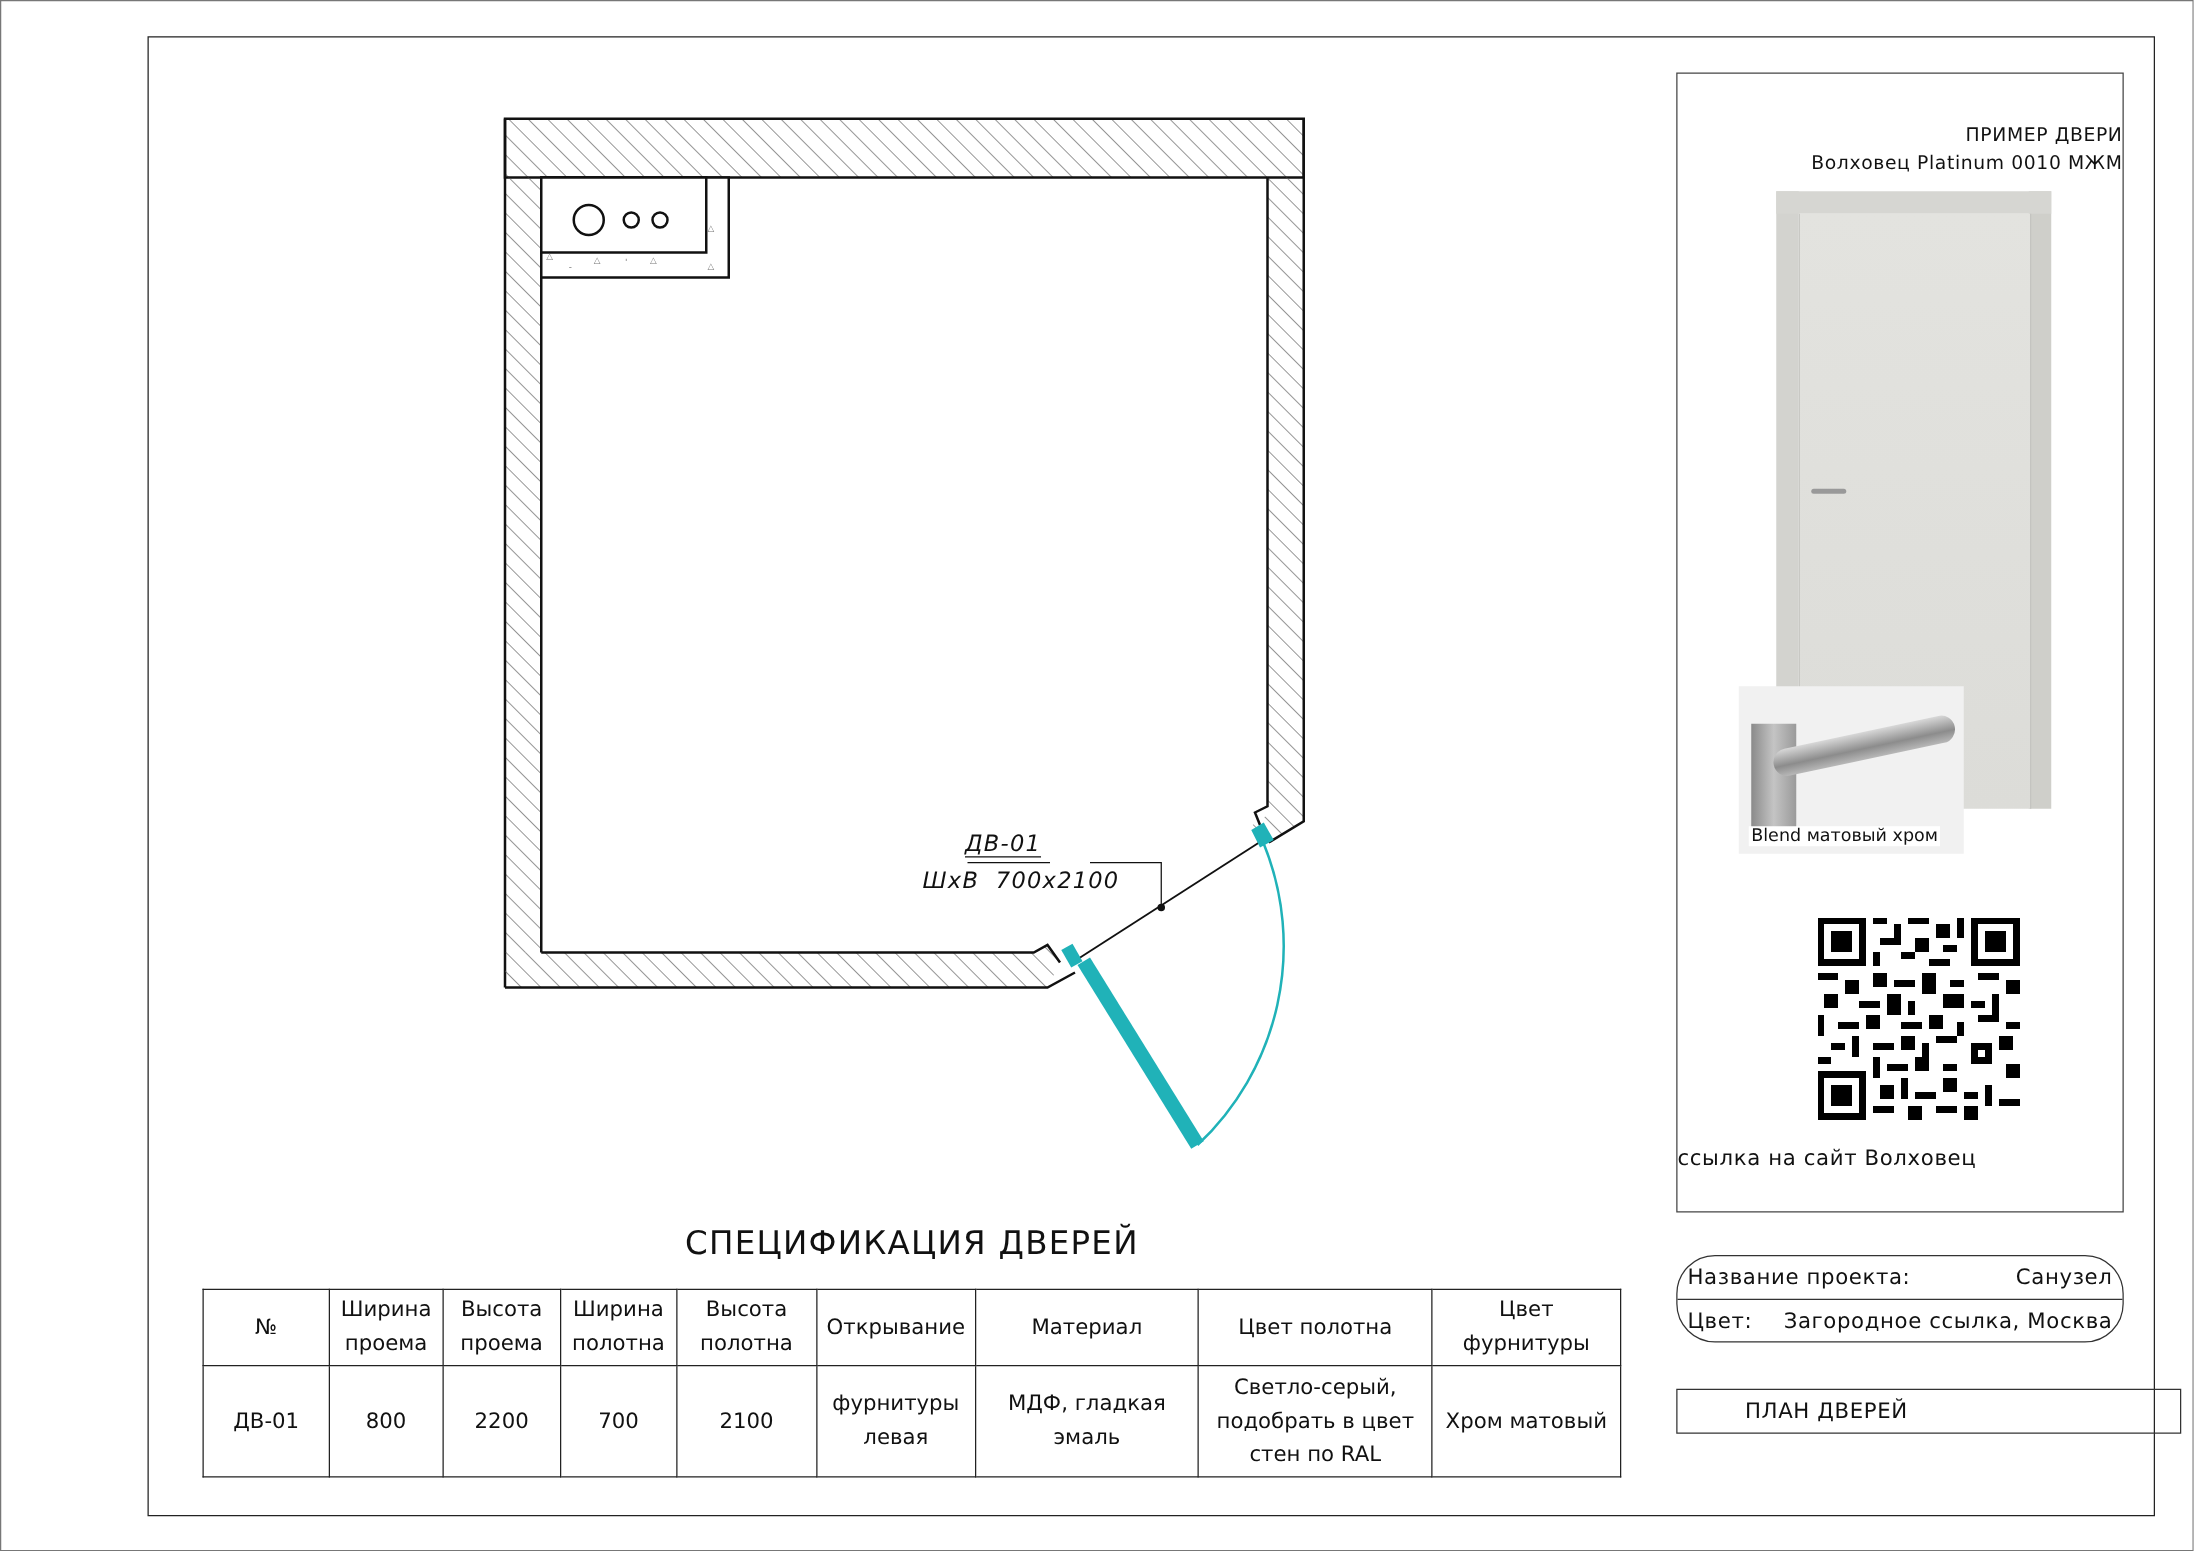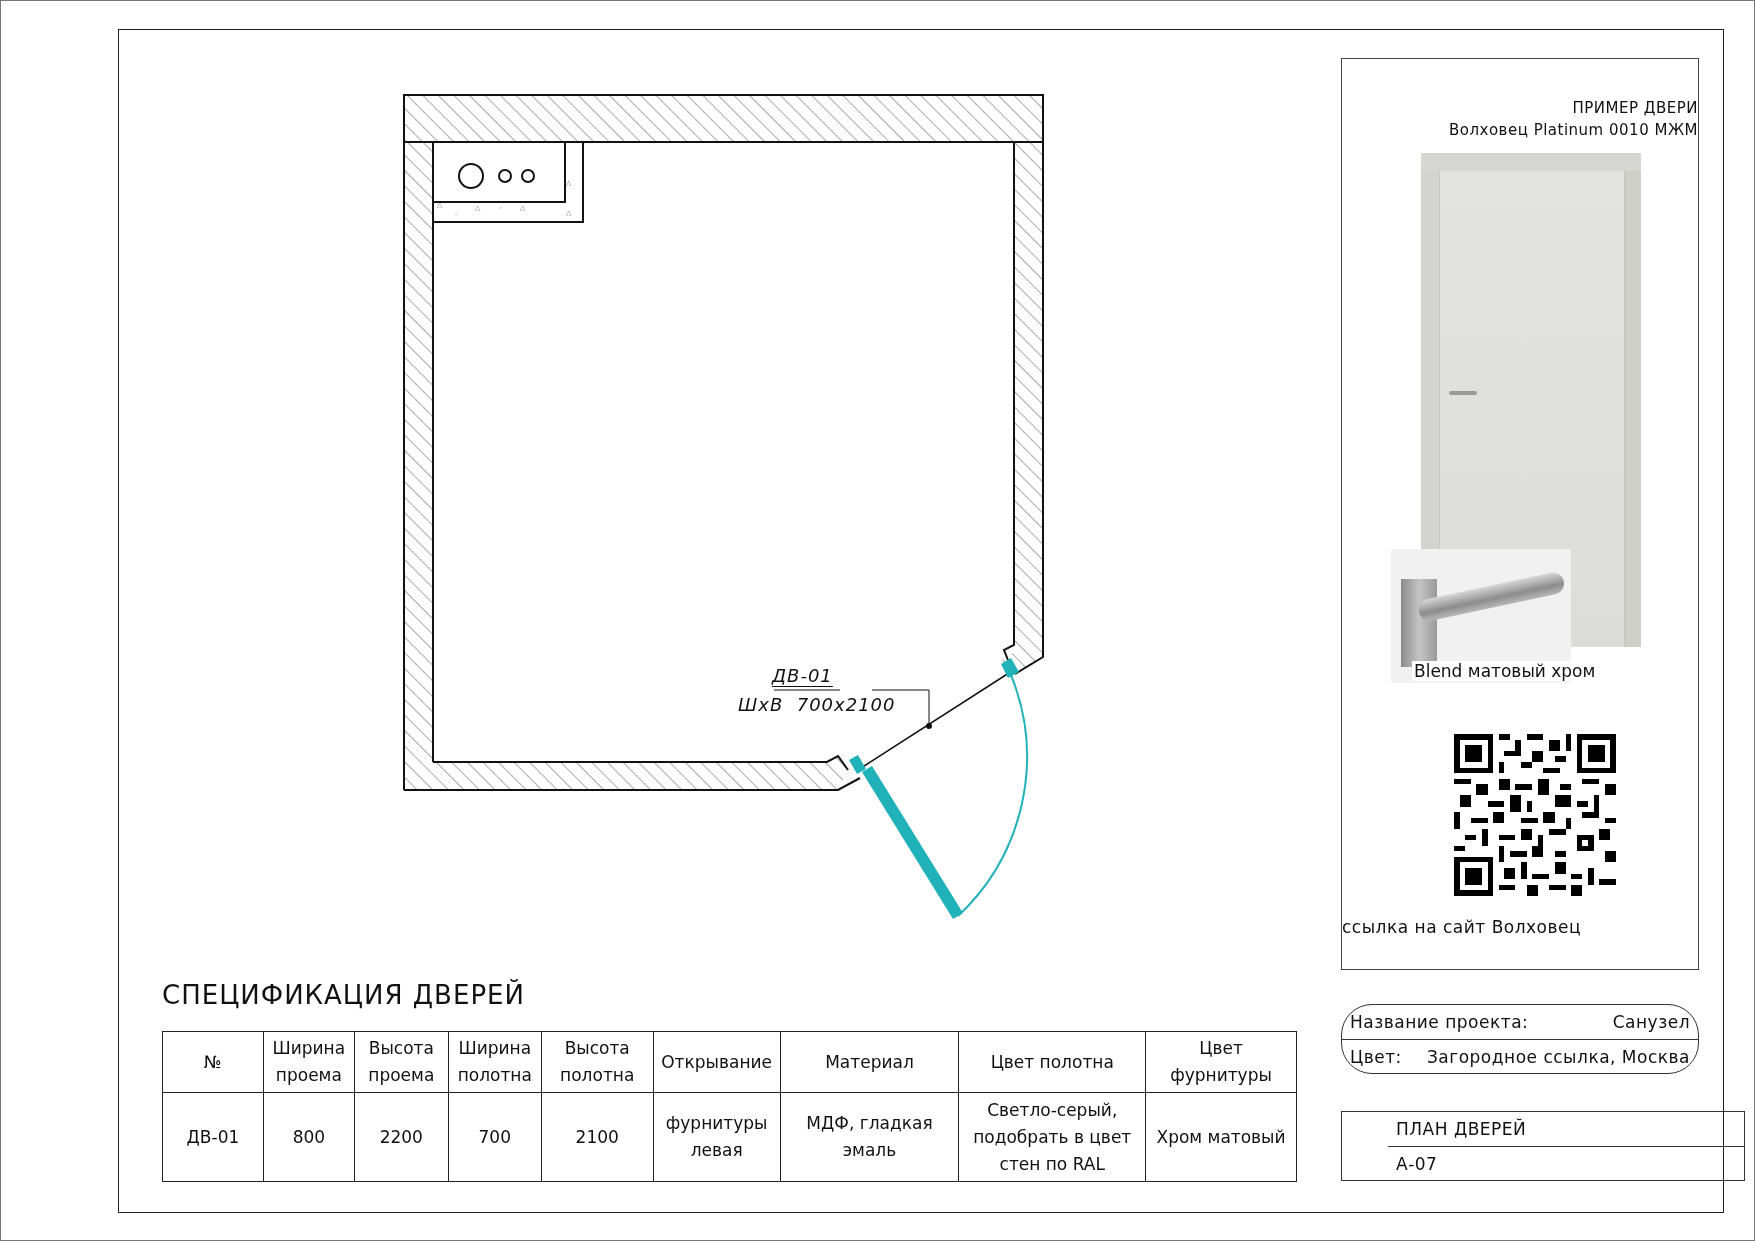--- a/index.html
+++ b/index.html
@@ -13,27 +13,27 @@
   .panel-title{left:0;width:356px;top:38px;text-align:right;font-size:15px;line-height:22px;letter-spacing:0.5px;}
   .door-img{left:79px;top:94px;width:220px;height:494px;background:linear-gradient(90deg,#d8d8d4 0%,#dedeb 3%,#e2e2de 40%,#d9d9d5 100%);}
   .door-frame-l{left:0;top:0;width:18px;height:494px;background:#d3d3cf;}
   .door-frame-t{left:0;top:0;width:220px;height:18px;background:#d6d6d2;}
   .door-frame-r{left:202px;top:0;width:18px;height:494px;background:#cfcfca;}
   .door-leaf{left:18px;top:18px;width:184px;height:476px;background:linear-gradient(180deg,#e3e3df 0%,#dcdcd8 100%);border-left:1px solid #c8c8c4;border-right:1px solid #c4c4c0;}
   .door-handle{left:28px;top:238px;width:28px;height:4px;background:#999;border-radius:2px;}
   .handle-img{left:49px;top:490px;width:180px;height:134px;background:#f1f1f1;}
   .handle-plate{left:10px;top:30px;width:36px;height:88px;background:linear-gradient(90deg,#8a8a8a,#c4c4c4,#9a9a9a);}
   .handle-bar{left:28px;top:52px;width:148px;height:22px;background:linear-gradient(180deg,#d8d8d8,#8c8c8c 60%,#b8b8b8);border-radius:11px;transform:rotate(-12deg);transform-origin:0 50%;}
-  .handle-caption{left:8px;top:112px;font-size:17px;white-space:nowrap;background:#fff;padding:0 2px;margin-left:13px;}
+  .handle-caption{left:8px;top:112px;font-size:14px;white-space:nowrap;background:#fff;padding:0 2px;}
   .qr{left:112px;top:675px;width:162px;height:162px;}
   .qr-caption{left:0;width:356px;top:858px;text-align:left;font-size:17px;letter-spacing:0.5px;}
   .info-box{left:1341px;width:356px;border:1.5px solid #333;}
   .info-row{height:34px;display:flex;align-items:center;justify-content:space-between;padding:0 8px;font-size:17px;letter-spacing:0.5px;box-sizing:border-box;}
   .info-row + .info-row{border-top:1.5px solid #333;}
-  .spec-title{left:162px;width:1135px;top:980px;text-align:left;font-size:26px;letter-spacing:1px;}
+  .spec-title{left:162px;width:1135px;top:980px;text-align:center;font-size:26px;letter-spacing:1px;}
   table.spec{position:absolute;left:162px;top:1031px;width:1135px;border-collapse:collapse;font-size:17px;}
   table.spec th, table.spec td{border:1.5px solid #222;text-align:center;font-weight:normal;line-height:27px;padding:0 4px;}
   table.spec th{height:60px;}
   table.spec td{height:88px;}
 </style>
 </head>
 <body>
 
 <div class="abs outer-frame"></div>
 <div class="abs inner-frame"></div>
@@ -209,23 +209,20 @@
   <div class="info-row">
     <span>Цвет:</span>
     <span>Загородное ссылка, Москва</span>
   </div>
 </div>
 
 <div class="abs info-box" style="top:1111px;padding-left:46px;">
   <div class="info-row">
     <span>ПЛАН ДВЕРЕЙ</span>
   </div>
-  <div class="info-row">
-    <span>А-07</span>
-  </div>
 </div>
 
 <div class="abs spec-title">СПЕЦИФИКАЦИЯ ДВЕРЕЙ</div>
 <table class="spec">
   <colgroup>
     <col style="width:101px">
       <col style="width:91px">
       <col style="width:94px">
       <col style="width:93px">
       <col style="width:112px">

